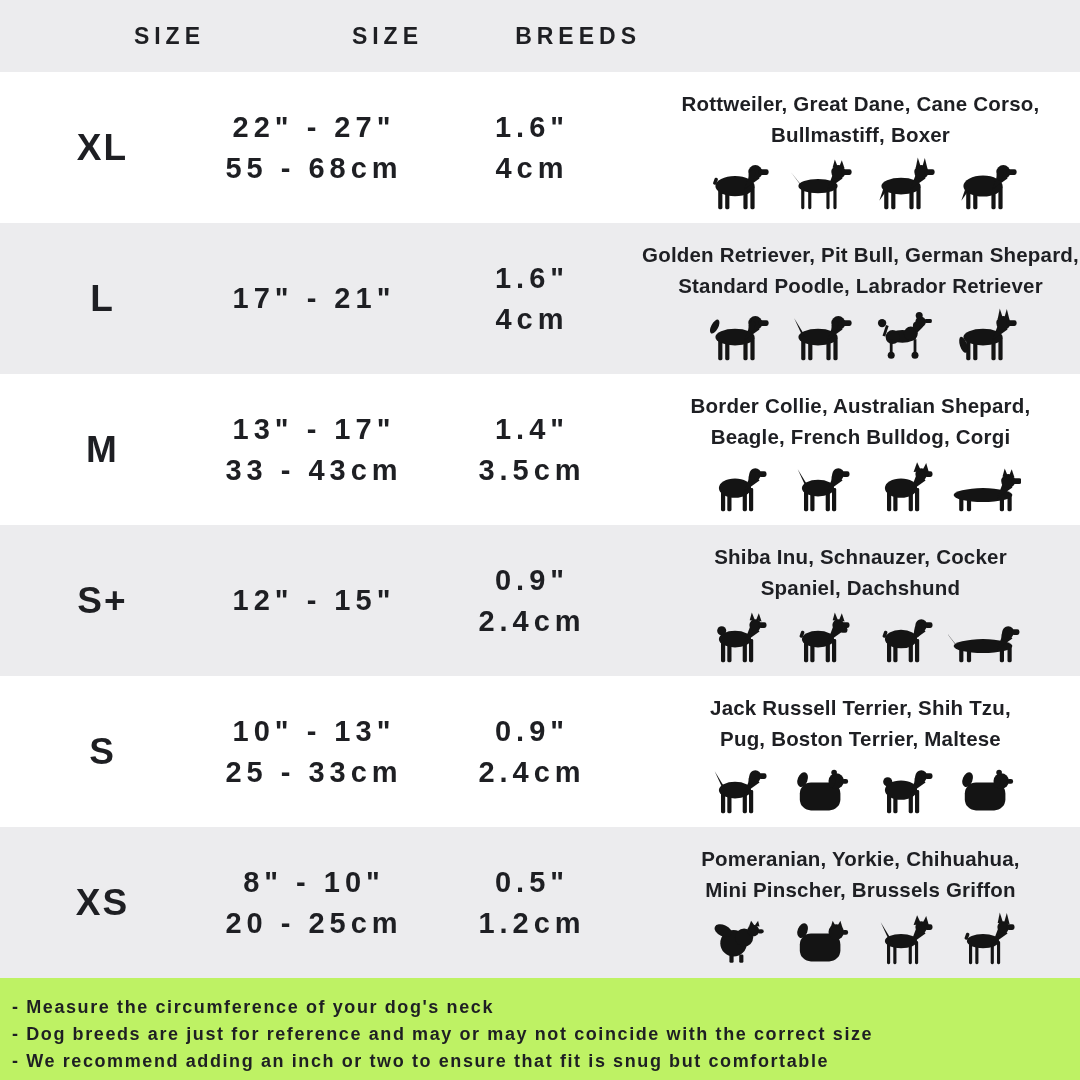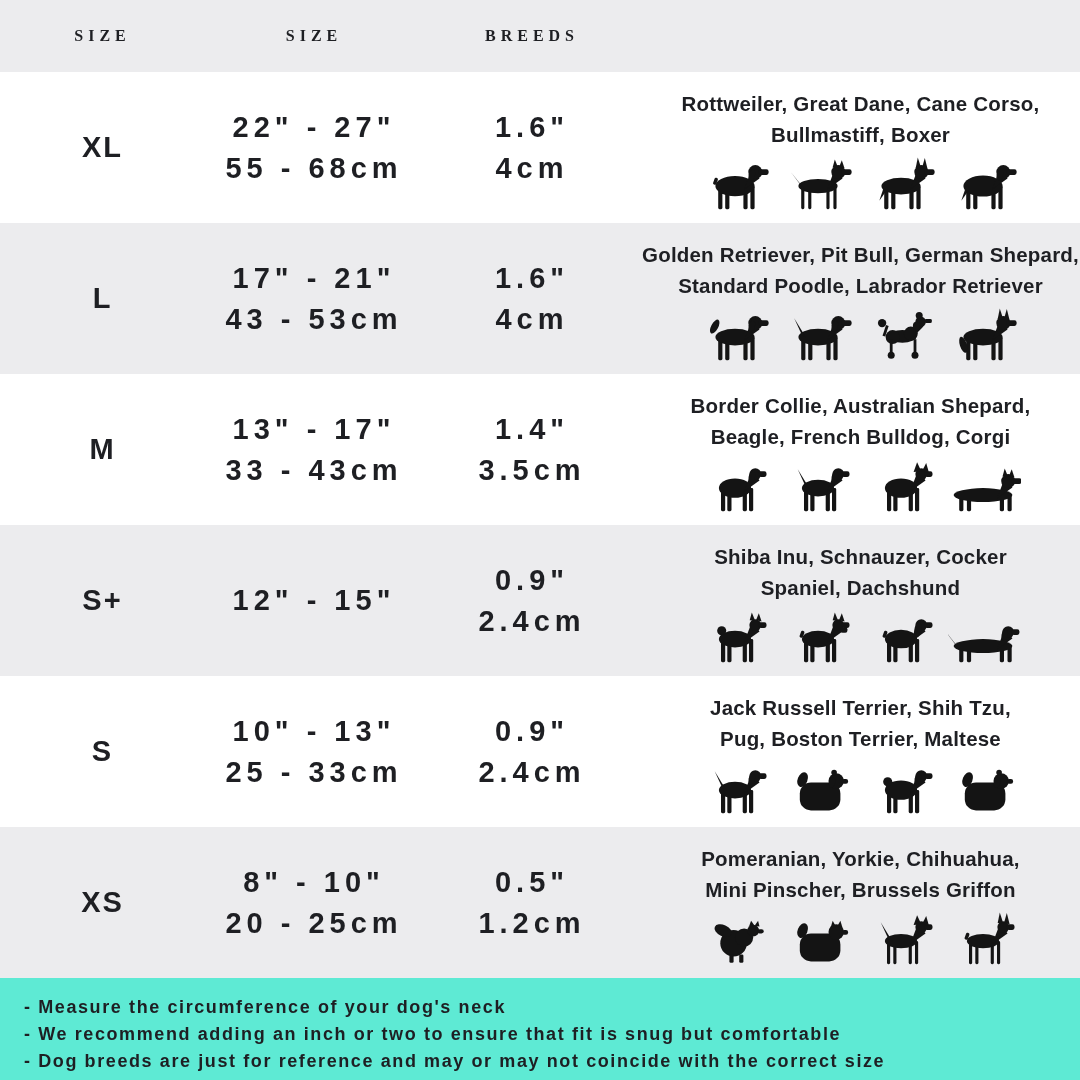--- a/index.html
+++ b/index.html
@@ -7,45 +7,45 @@
     width:1080px;height:1080px;overflow:hidden;background:#ffffff;
     font-family:"Liberation Sans", sans-serif;color:var(--txt,#1e1f23);
   }
   :root{--alt:#ececee;--txt:#1e1f23;--sil:#141414;}
   .sheet{width:1080px;height:1080px;display:flex;flex-direction:column;}
   .hdr{
     display:grid;grid-template-columns:205px 218px 218px 439px;
     height:72px;align-items:center;background:var(--alt);
   }
   .hdr .hcell{
-    text-align:center;font-size:16px;font-weight:bold;letter-spacing:5px;font-family:Liberation Serif, serif;
+    text-align:right;font-size:23px;font-weight:bold;letter-spacing:5px;
   }
   .row{
     display:grid;grid-template-columns:205px 218px 218px 439px;
     height:151px;align-items:center;background:#ffffff;
   }
   #rows .row:nth-child(even){background:var(--alt);}
   .size-lbl{
-    text-align:center;font-size:29px;font-weight:bold;letter-spacing:2px;
+    text-align:center;font-size:37px;font-weight:bold;letter-spacing:2px;
   }
   .num{
     text-align:center;font-size:29px;font-weight:bold;letter-spacing:5px;line-height:41px;
   }
   .breeds-cell{
     display:flex;flex-direction:column;align-items:center;justify-content:center;
     gap:6px;height:100%;padding-top:4px;box-sizing:border-box;
   }
   .breeds-text{
     white-space:pre-line;text-align:center;font-size:20.5px;font-weight:bold;
     line-height:31px;letter-spacing:0.2px;
   }
   .dogs{display:flex;align-items:flex-end;justify-content:center;gap:10px;}
   .dog{height:56px;width:auto;display:block;}
   .notes{
-    flex:1;background:#5eead4;padding:16px 0 0 24px;box-sizing:border-box;
+    flex:1;background:#bef264;padding:16px 0 0 12px;box-sizing:border-box;
   }
   .note{
     font-size:18px;font-weight:bold;letter-spacing:1.6px;line-height:27px;
   }
 </style>
 </head>
 <body>
 
 <div class="sheet">
 
@@ -128,21 +128,20 @@
                 <polygon points="27,34 19,58 31,41"></polygon>
               </g>
             </svg>
           </div>
     </div>
   </div>
       <div class="row">
     <div class="size-lbl">L</div>
     <div class="num">
       <div>17" - 21"</div>
-      <div>43 - 53cm</div>
     </div>
     <div class="num">
       <div>1.6"</div>
       <div>4cm</div>
     </div>
     <div class="breeds-cell">
       <div class="breeds-text">Golden Retriever, Pit Bull, German Shepard,
 Standard Poodle, Labrador Retriever</div>
       <div class="dogs">
             <svg class="dog" viewBox="0 -6 104 80">
@@ -488,17 +487,17 @@
                 <rect x="25" y="25" width="5" height="10" rx="2" transform="rotate(20 27 29)"></rect>
               </g>
             </svg>
           </div>
     </div>
   </div>
     </div>
 
   <div class="notes">
     <div class="note">- Measure the circumference of your dog's neck</div>
+    <div class="note">- Dog breeds are just for reference and may or may not coincide with the correct size</div>
     <div class="note">- We recommend adding an inch or two to ensure that fit is snug but comfortable</div>
-    <div class="note">- Dog breeds are just for reference and may or may not coincide with the correct size</div>
   </div>
 
 </div>
 
 </body></html>

